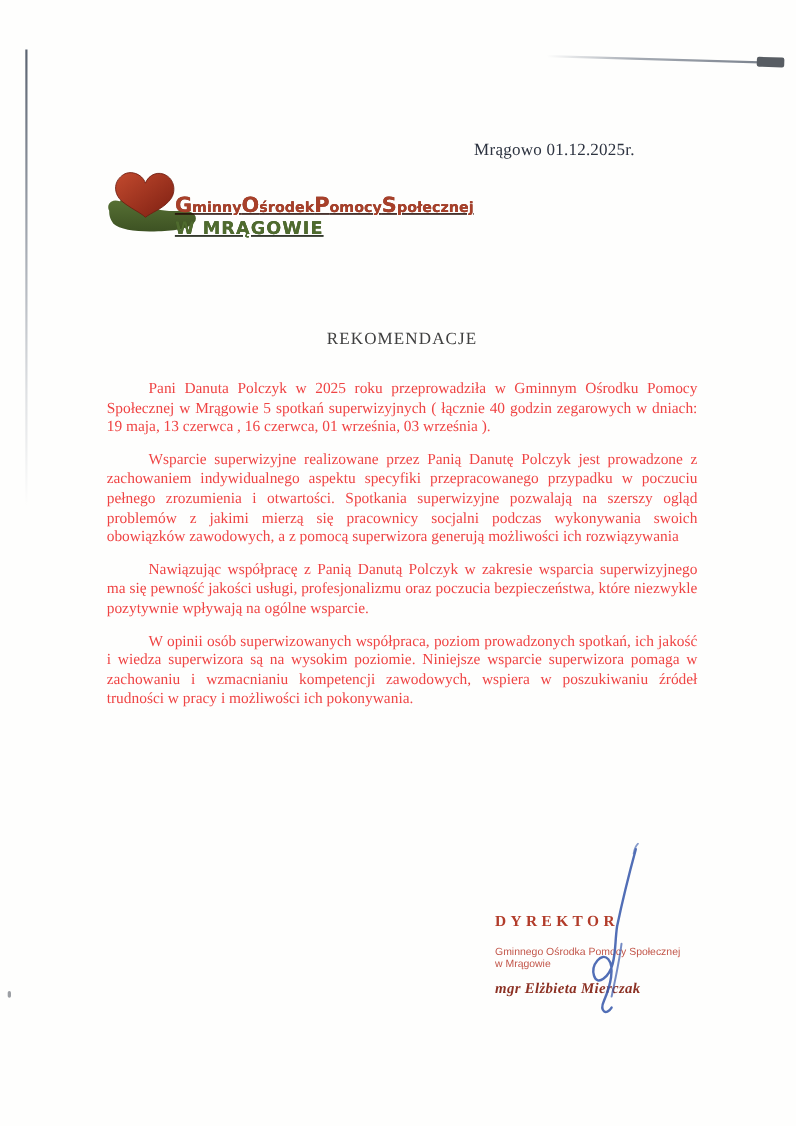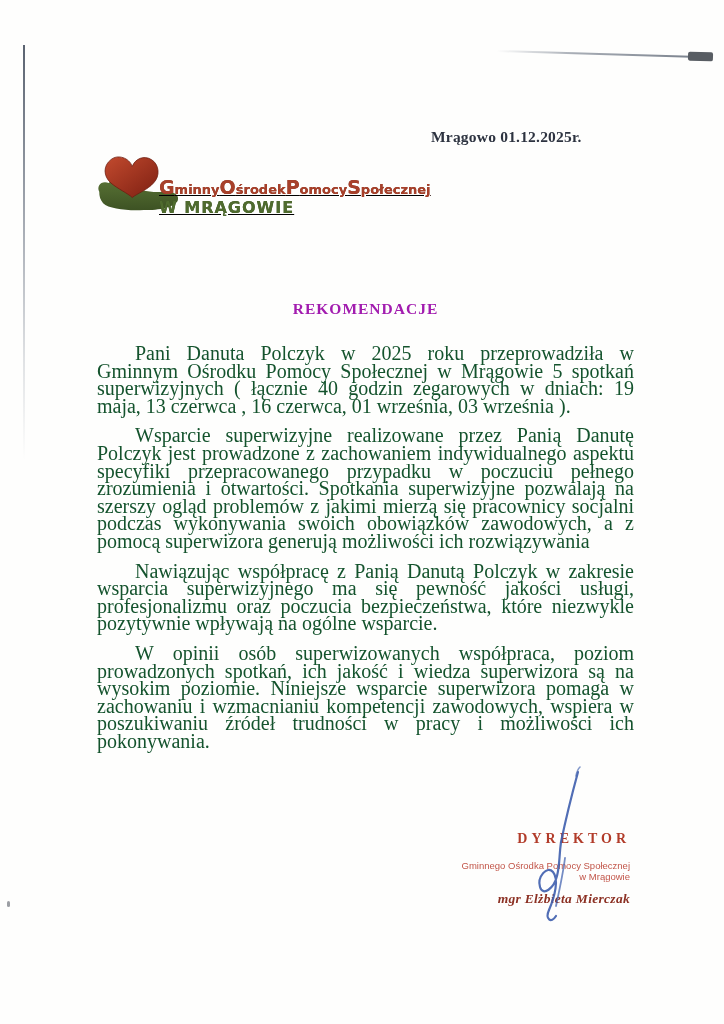--- a/index.html
+++ b/index.html
@@ -28,55 +28,55 @@
     position:absolute;left:688px;top:52px;width:25px;height:9px;
     background:#585d63;border-radius:2px;transform:rotate(2deg);
   }
   .artifact-dot{
     position:absolute;left:7px;top:901px;width:3px;height:6px;
     background:rgba(90,95,105,.6);border-radius:2px;
   }
   
   .date-line{
     position:absolute;left:431px;top:128px;
-    font-size:15.5px;font-weight:700;color:#2d3340;letter-spacing:.2px;
+    font-size:15.5px;font-weight:400;color:#2d3340;letter-spacing:.2px;
   }
   
   .logo{position:absolute;left:95px;top:148px;width:310px;height:70px;}
   .logo-icon{position:absolute;left:0;top:2px;width:88px;height:64px;}
   .logo-text{position:absolute;left:64px;top:29px;white-space:nowrap;text-decoration:underline;}
   .logo-line1{
     font-family:"DejaVu Sans", sans-serif;font-weight:bold;
     color:#a8402a;font-size:13px;line-height:20px;
     text-shadow:0 0 .4px #7c2d1c;
   }
   .logo-line1 .cap{font-size:19px;}
   .logo-line2{
     font-family:"DejaVu Sans", sans-serif;font-weight:bold;
     color:#4f6b2e;font-size:16px;letter-spacing:1px;line-height:18px;margin-top:-1px;
     text-shadow:0 0 .4px #33491d;
   }
   
   .doc-title{
     position:absolute;left:97px;top:300px;width:537px;
-    text-align:center;font-weight:bold;font-size:15.5px;
-    letter-spacing:1px;color:#a21caf;
+    text-align:center;font-weight:normal;font-size:15.5px;
+    letter-spacing:1px;color:#404040;
   }
   
   .body-text{
     position:absolute;left:97px;top:345px;width:537px;
-    font-size:20px;line-height:17.6px;color:#14532d;
+    font-size:14px;line-height:17.6px;color:#ef4444;
   }
   .body-text p{
     margin:0 0 12px 0;text-align:justify;text-indent:38px;
   }
   .body-text p.no-indent{text-indent:0;text-align:left;}
   
   .stamp{
-    position:absolute;left:440px;top:831px;width:190px;text-align:right;
+    position:absolute;left:450px;top:831px;width:190px;text-align:left;
   }
   .stamp-role{
     font-family:"Liberation Serif", serif;font-weight:bold;
     font-size:14px;letter-spacing:4px;color:#b23c2a;
   }
   .stamp-org1{
     font-family:"Liberation Sans", sans-serif;
     font-size:9.5px;color:#c2564a;line-height:11px;margin-top:13px;
   }
   .stamp-org2{

